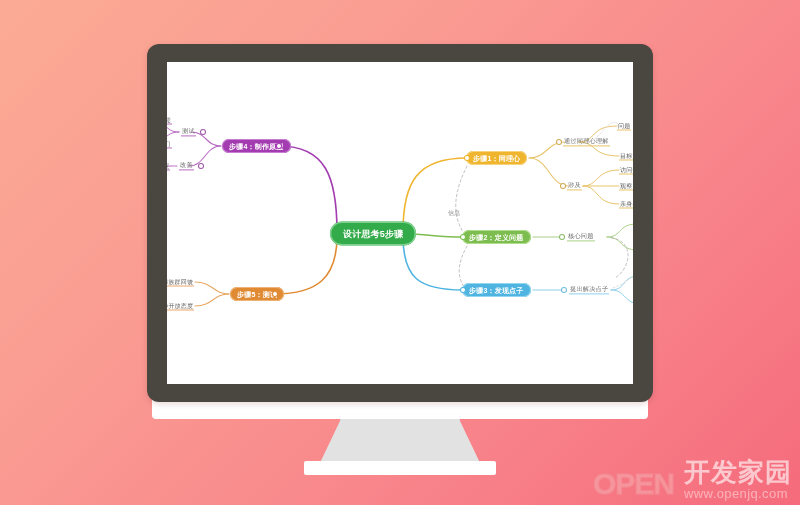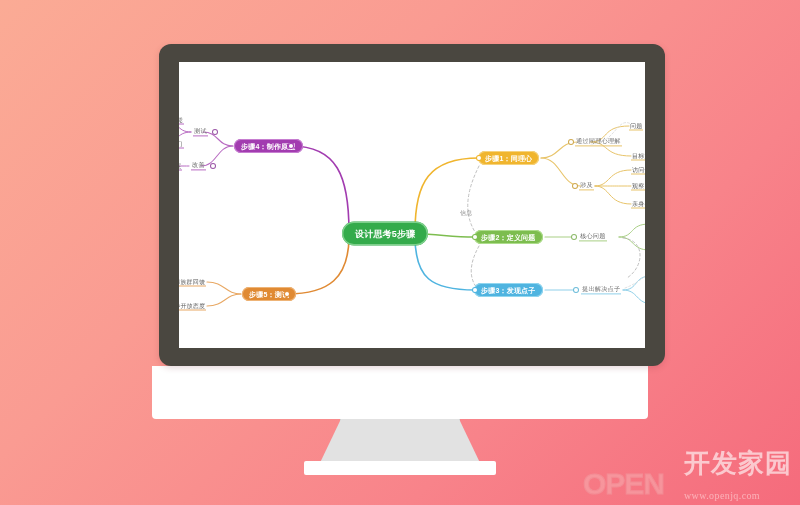--- a/index.html
+++ b/index.html
@@ -6,24 +6,23 @@
   body{
     width:800px;height:505px;overflow:hidden;
     font-family:"Liberation Sans","DejaVu Sans",sans-serif;
     background:linear-gradient(135deg,#fbab95 0%,#fa9b92 35%,#f8838a 70%,#f56b7c 100%);
     position:relative;
   }
   .stage{position:absolute;inset:0;}
 
   
   .monitor-bezel{
-    position:absolute;left:147px;top:44px;width:506px;height:322px;
+    position:absolute;left:147px;top:44px;width:506px;height:358px;
     background:#4a4740;border-radius:12px;
     box-shadow:0 2px 6px rgba(120,40,50,.18);
-    margin-left:12px;
   }
   .monitor-screen{
     position:absolute;left:20px;top:18px;right:20px;bottom:18px;
     background:#ffffff;overflow:hidden;
   }
   .neck{
     position:absolute;left:318px;top:419px;width:164px;height:48px;
     background:#e2e2e2;
     clip-path:polygon(14% 0,86% 0,100% 100%,0 100%);
   }
@@ -61,29 +60,29 @@
   .dashlabel{color:#8a8a8a;font-size:6px;}
 
   .dot{
     position:absolute;width:4px;height:4px;border-radius:50%;
     background:#fff;transform:translate(-50%,-50%);
   }
 
   
   .wm{
     position:absolute;right:8px;bottom:4px;
-    display:flex;align-items:flex-end;gap:20px;opacity:.62;
+    display:flex;align-items:flex-end;gap:10px;opacity:.62;
   }
   .wm-open{
     font-size:30px;font-weight:bold;color:#f7a8ac;letter-spacing:-1px;
     -webkit-text-stroke:1px #f19aa0;
   }
   .wm-cn{display:flex;flex-direction:column;align-items:flex-start;}
   .wm-cn-big{font-size:26px;font-weight:bold;color:#ffffff;letter-spacing:1px;line-height:1;}
-  .wm-cn-url{font-size:10px;color:#ffd9dc;letter-spacing:.4px;margin-top:14px;font-family:Liberation Serif, serif;}
+  .wm-cn-url{font-size:13px;color:#ffd9dc;letter-spacing:.4px;margin-top:1px;}
 </style>
 </head>
 <body>
 
 <div class="stage">
 
   <div class="panel-bottom"></div>
   <div class="neck-top"></div>
   <div class="neck"></div>
   <div class="base"></div>

